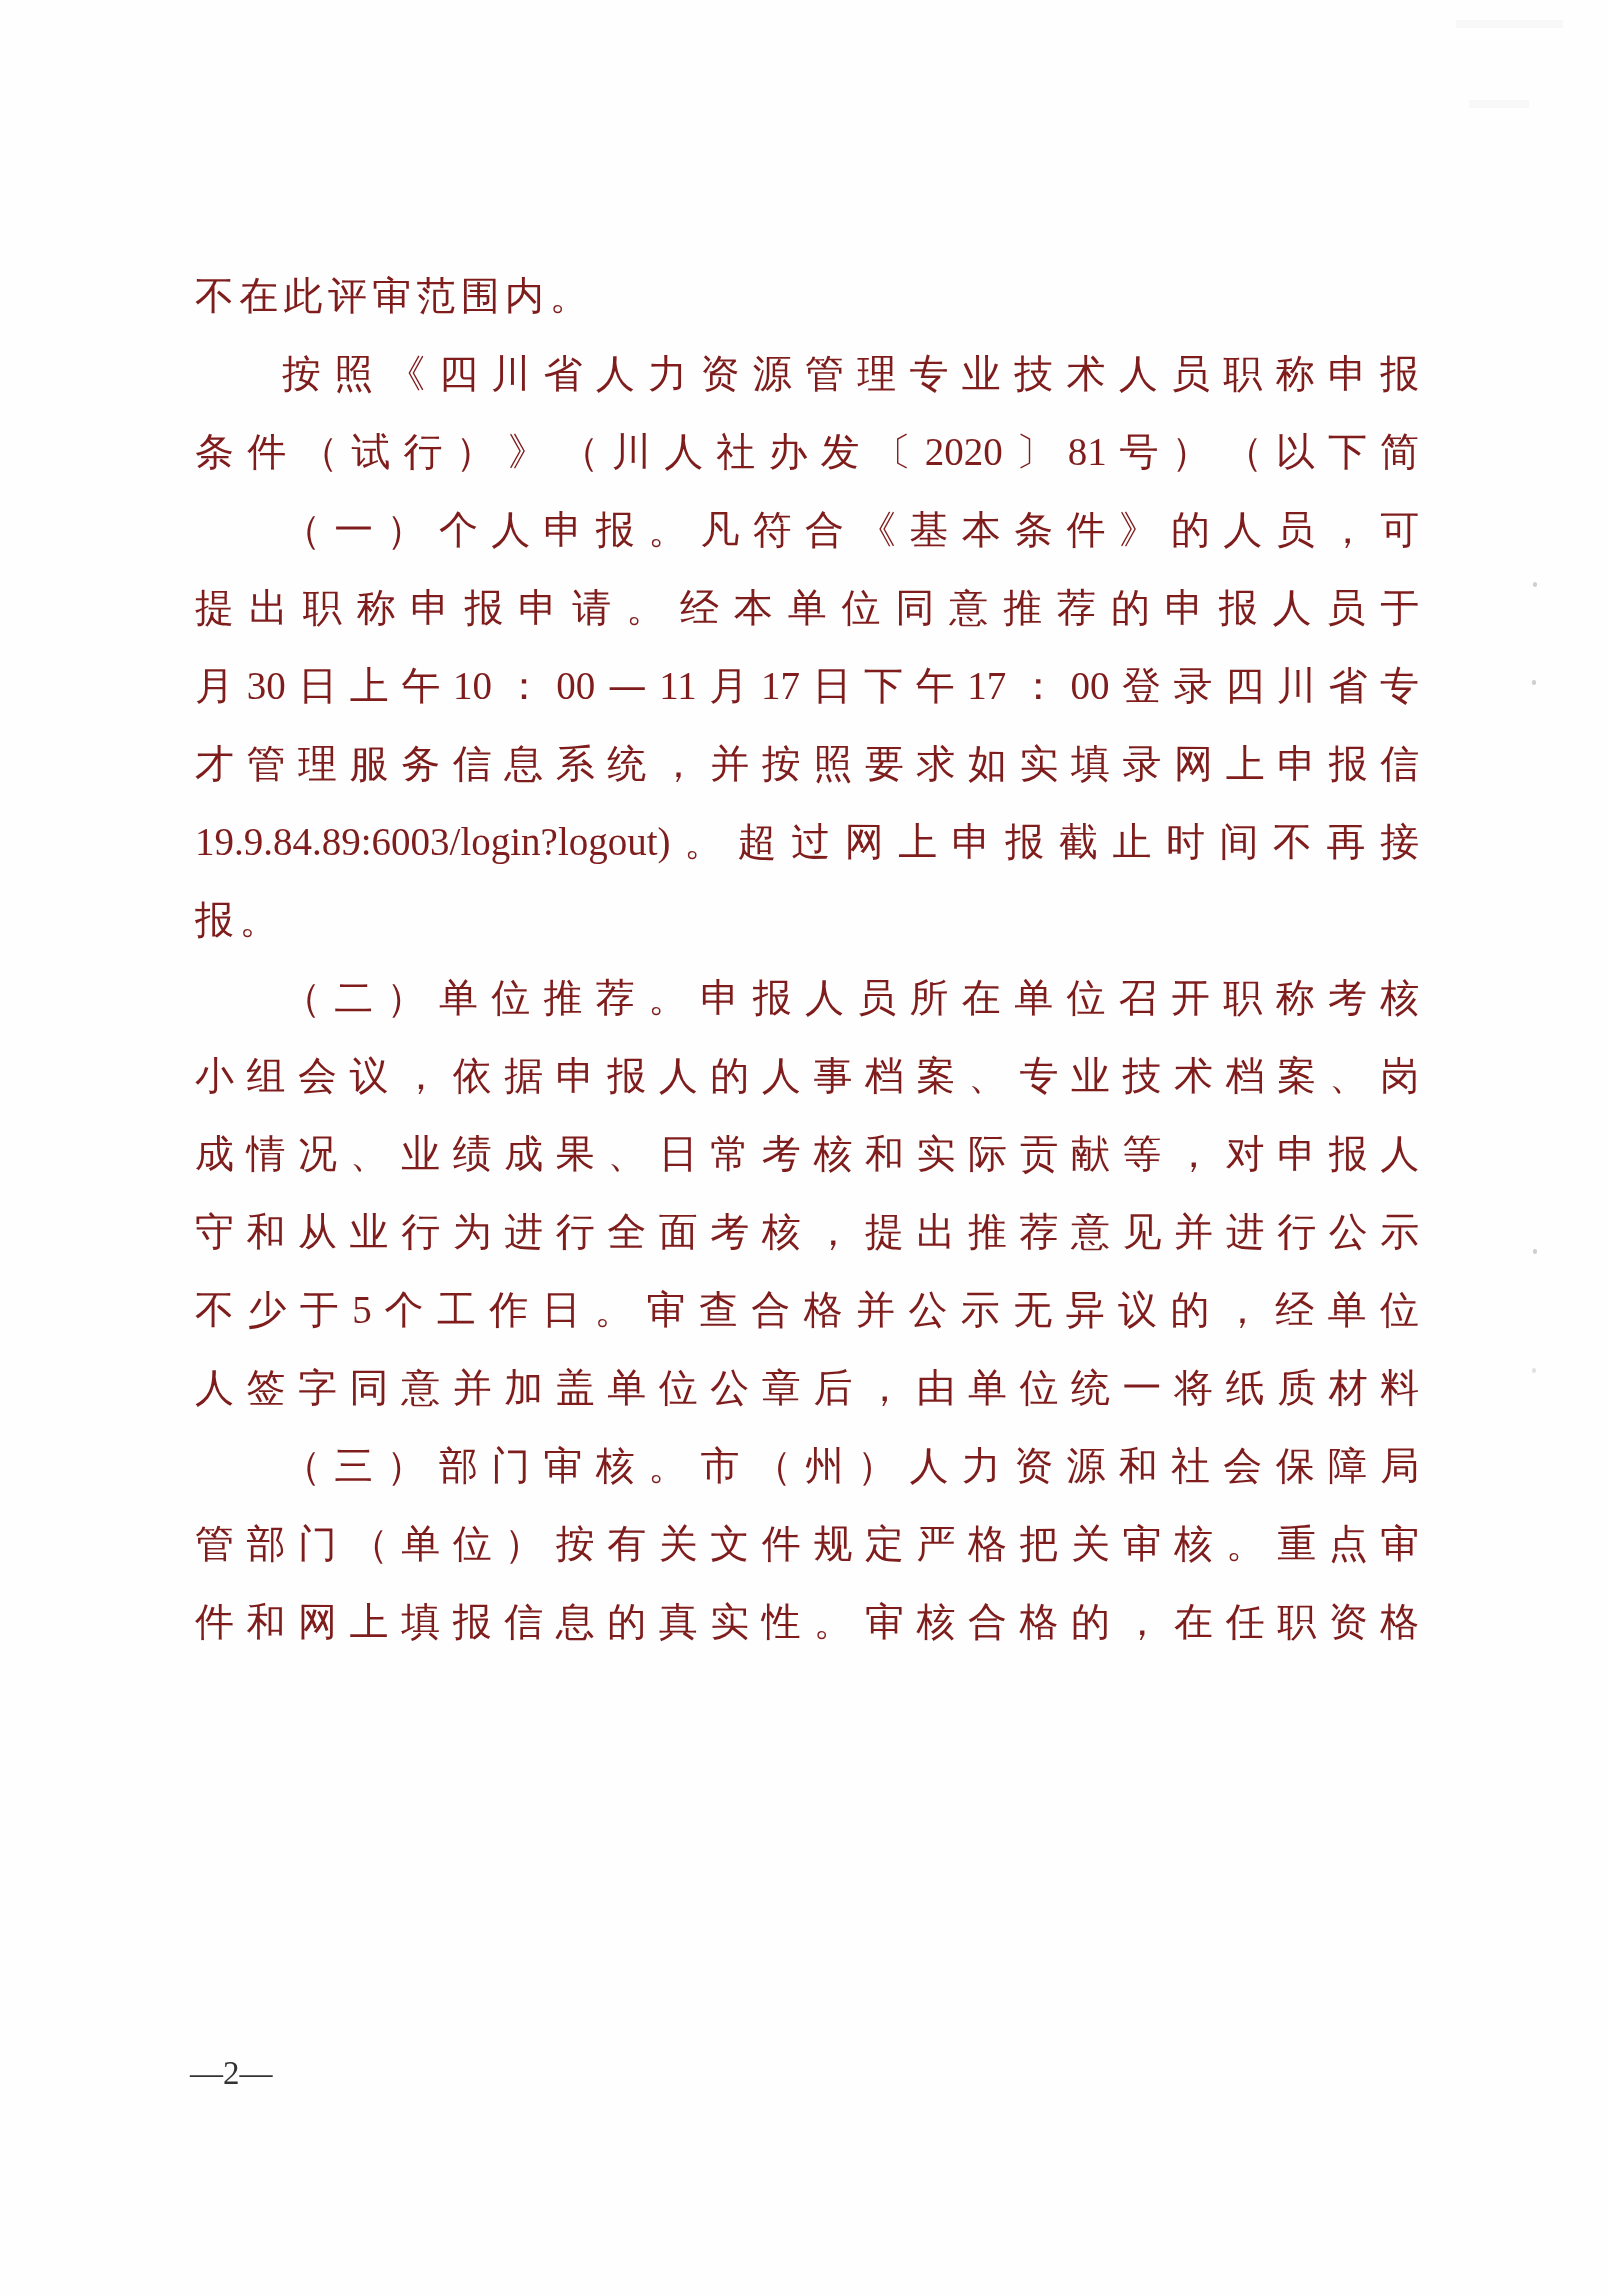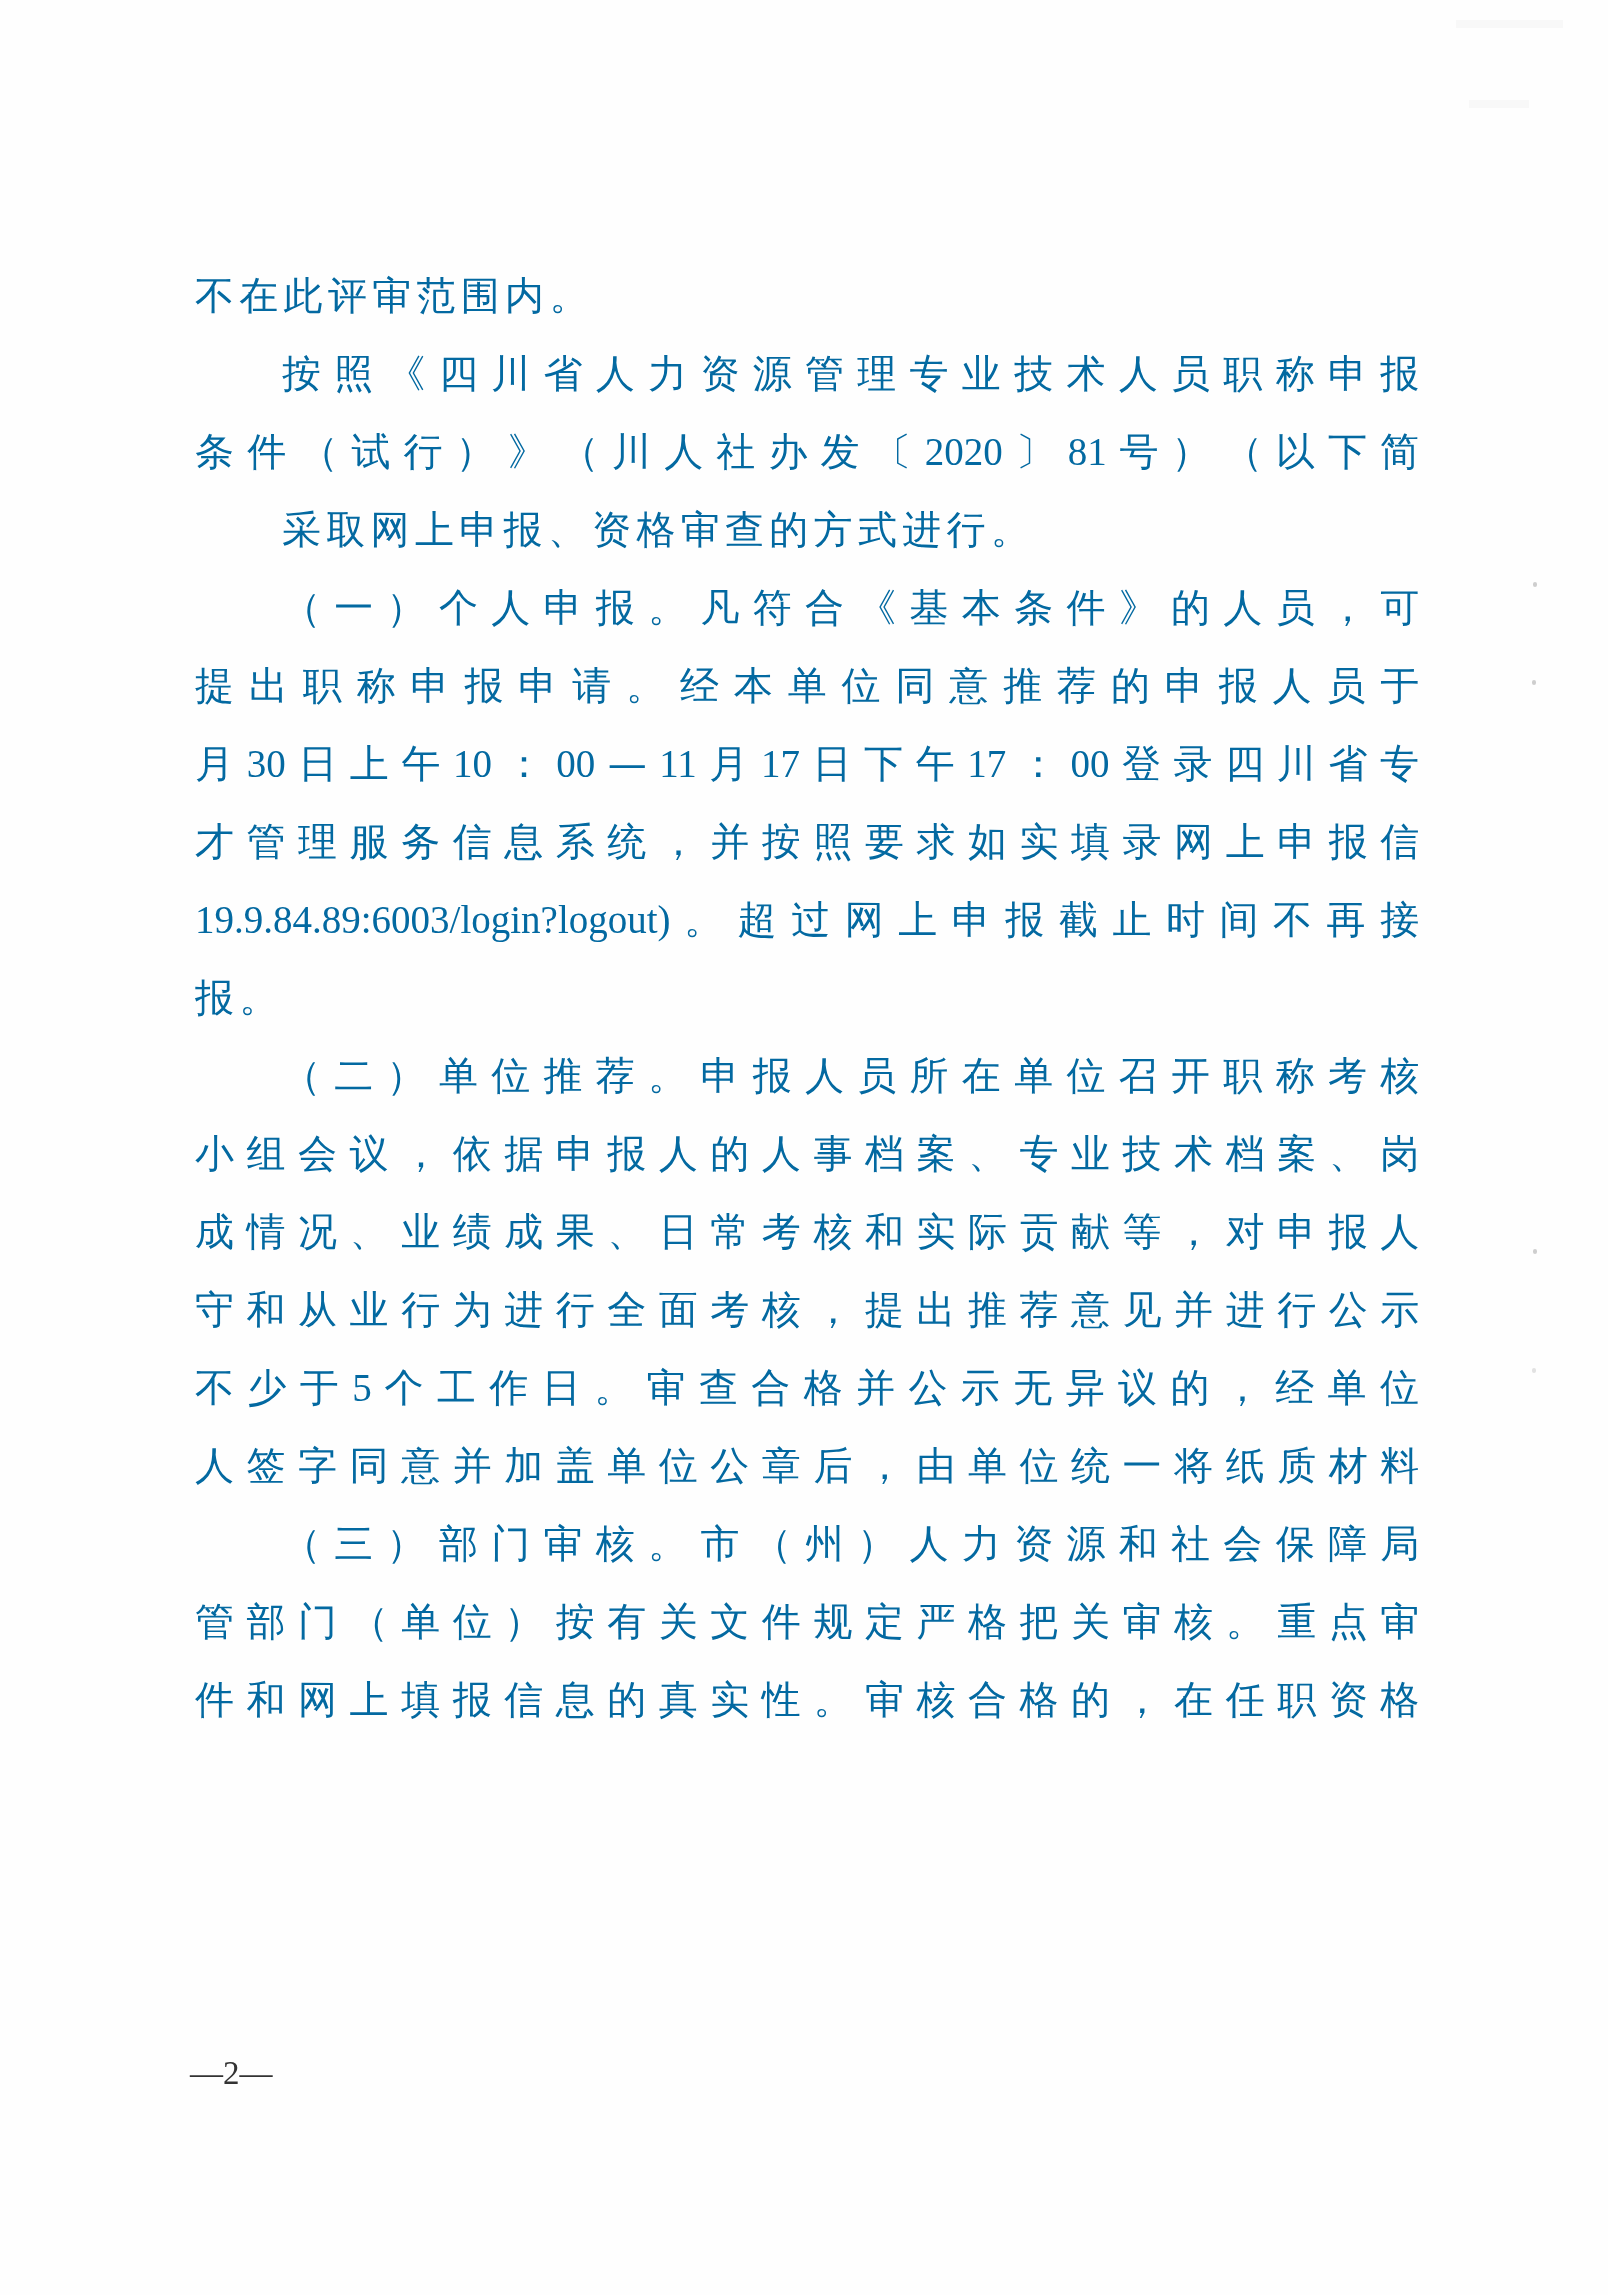--- a/index.html
+++ b/index.html
@@ -25,21 +25,21 @@
     position: absolute;
     left: 195px;
     top: 257px;
     width: 1224px;
   }
   .line {
     display: block;
     height: 78px;
     line-height: 78px;
     font-size: 39px;
-    color: #0369a1;
+    color: #7f1d1d;
     font-family: "DejaVu Sans", "Liberation Sans", sans-serif;
     white-space: nowrap;
     overflow: visible;
     letter-spacing: 0px;
   }
   .line.justify {
     text-align: justify;
     text-align-last: justify;
     white-space: normal;
     overflow: hidden;
@@ -93,21 +93,20 @@
   <div class="bleed" style="left:1469px; top:100px; width:60px;"></div>
   <div class="speck" style="left:1533px; top:582px;"></div>
   <div class="speck" style="left:1532px; top:680px;"></div>
   <div class="speck" style="left:1533px; top:1249px;"></div>
   <div class="speck" style="left:1532px; top:1368px; opacity:0.4;"></div>
 
   <div class="text-block">
     <div class="line left">不在此评审范围内。</div>
     <div class="line justify indent"><span>按</span> <span>照</span> <span>《</span> <span>四</span> <span>川</span> <span>省</span> <span>人</span> <span>力</span> <span>资</span> <span>源</span> <span>管</span> <span>理</span> <span>专</span> <span>业</span> <span>技</span> <span>术</span> <span>人</span> <span>员</span> <span>职</span> <span>称</span> <span>申</span> <span>报</span>    </div>
     <div class="line justify"><span>条</span> <span>件</span> <span>（</span> <span>试</span> <span>行</span> <span>）</span> <span>》</span> <span>（</span> <span>川</span> <span>人</span> <span>社</span> <span>办</span> <span>发</span> <span>〔</span> <span class="latin">2020</span> <span>〕</span> <span class="latin">81</span> <span>号</span> <span>）</span> <span>（</span> <span>以</span> <span>下</span> <span>简</span>        </div>
-    <div class="line left indent">采取网上申报、资格审查的方式进行。</div>
     <div class="line justify indent"><span>（</span> <span>一</span> <span>）</span> <span>个</span> <span>人</span> <span>申</span> <span>报</span> <span>。</span> <span>凡</span> <span>符</span> <span>合</span> <span>《</span> <span>基</span> <span>本</span> <span>条</span> <span>件</span> <span>》</span> <span>的</span> <span>人</span> <span>员</span> <span>，</span> <span>可</span>    </div>
     <div class="line justify"><span>提</span> <span>出</span> <span>职</span> <span>称</span> <span>申</span> <span>报</span> <span>申</span> <span>请</span> <span>。</span> <span>经</span> <span>本</span> <span>单</span> <span>位</span> <span>同</span> <span>意</span> <span>推</span> <span>荐</span> <span>的</span> <span>申</span> <span>报</span> <span>人</span> <span>员</span> <span>于</span>   </div>
     <div class="line justify"><span>月</span> <span class="latin">30</span> <span>日</span> <span>上</span> <span>午</span> <span class="latin">10</span> <span>：</span> <span class="latin">00</span> <span>—</span> <span class="latin">11</span> <span>月</span> <span class="latin">17</span> <span>日</span> <span>下</span> <span>午</span> <span class="latin">17</span> <span>：</span> <span class="latin">00</span> <span>登</span> <span>录</span> <span>四</span> <span>川</span> <span>省</span> <span>专</span>  </div>
     <div class="line justify"><span>才</span> <span>管</span> <span>理</span> <span>服</span> <span>务</span> <span>信</span> <span>息</span> <span>系</span> <span>统</span> <span>，</span> <span>并</span> <span>按</span> <span>照</span> <span>要</span> <span>求</span> <span>如</span> <span>实</span> <span>填</span> <span>录</span> <span>网</span> <span>上</span> <span>申</span> <span>报</span> <span>信</span>  </div>
     <div class="line justify"><span class="latin">19.9.84.89:6003/login?logout)</span> <span>。</span> <span>超</span> <span>过</span> <span>网</span> <span>上</span> <span>申</span> <span>报</span> <span>截</span> <span>止</span> <span>时</span> <span>间</span> <span>不</span> <span>再</span> <span>接</span>  </div>
     <div class="line left">报。</div>
     <div class="line justify indent"><span>（</span> <span>二</span> <span>）</span> <span>单</span> <span>位</span> <span>推</span> <span>荐</span> <span>。</span> <span>申</span> <span>报</span> <span>人</span> <span>员</span> <span>所</span> <span>在</span> <span>单</span> <span>位</span> <span>召</span> <span>开</span> <span>职</span> <span>称</span> <span>考</span> <span>核</span>    </div>
     <div class="line justify"><span>小</span> <span>组</span> <span>会</span> <span>议</span> <span>，</span> <span>依</span> <span>据</span> <span>申</span> <span>报</span> <span>人</span> <span>的</span> <span>人</span> <span>事</span> <span>档</span> <span>案</span> <span>、</span> <span>专</span> <span>业</span> <span>技</span> <span>术</span> <span>档</span> <span>案</span> <span>、</span> <span>岗</span>    </div>
     <div class="line justify"><span>成</span> <span>情</span> <span>况</span> <span>、</span> <span>业</span> <span>绩</span> <span>成</span> <span>果</span> <span>、</span> <span>日</span> <span>常</span> <span>考</span> <span>核</span> <span>和</span> <span>实</span> <span>际</span> <span>贡</span> <span>献</span> <span>等</span> <span>，</span> <span>对</span> <span>申</span> <span>报</span> <span>人</span>    </div>
     <div class="line justify"><span>守</span> <span>和</span> <span>从</span> <span>业</span> <span>行</span> <span>为</span> <span>进</span> <span>行</span> <span>全</span> <span>面</span> <span>考</span> <span>核</span> <span>，</span> <span>提</span> <span>出</span> <span>推</span> <span>荐</span> <span>意</span> <span>见</span> <span>并</span> <span>进</span> <span>行</span> <span>公</span> <span>示</span>    </div>

